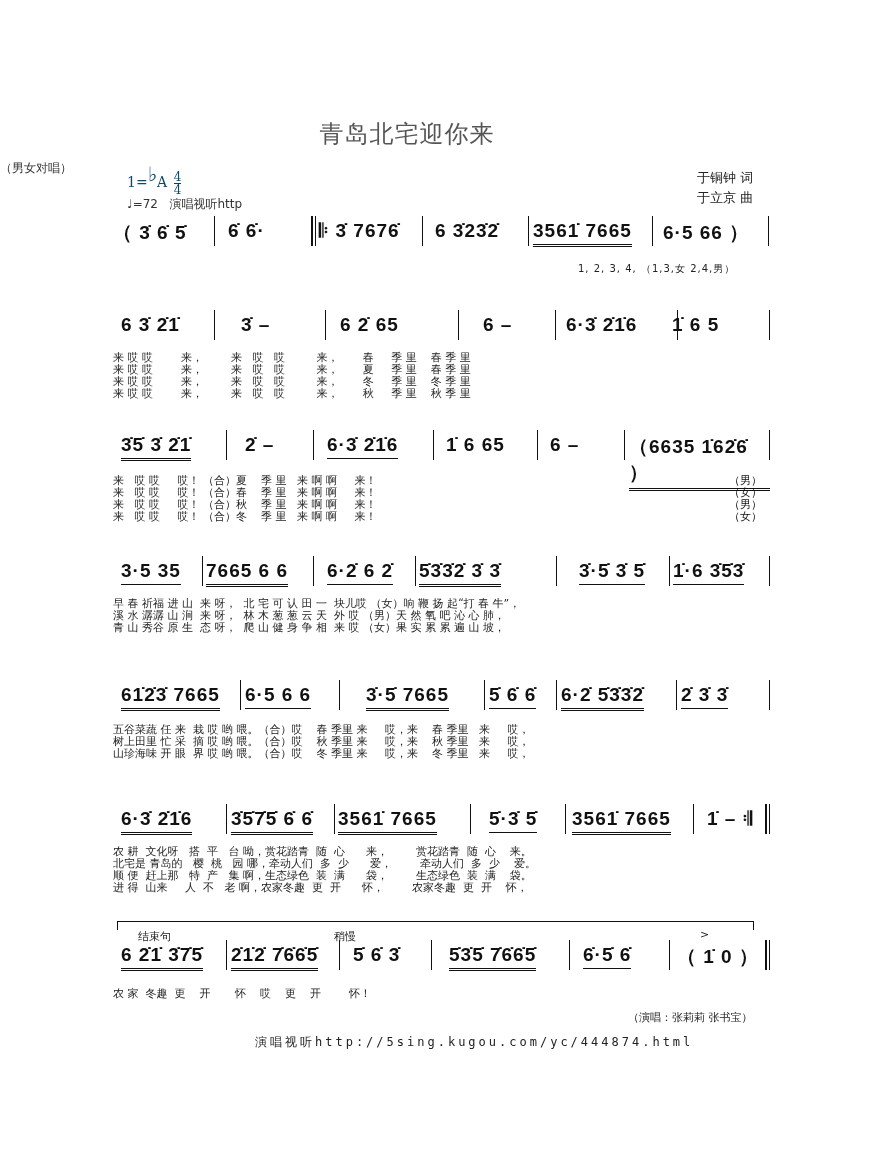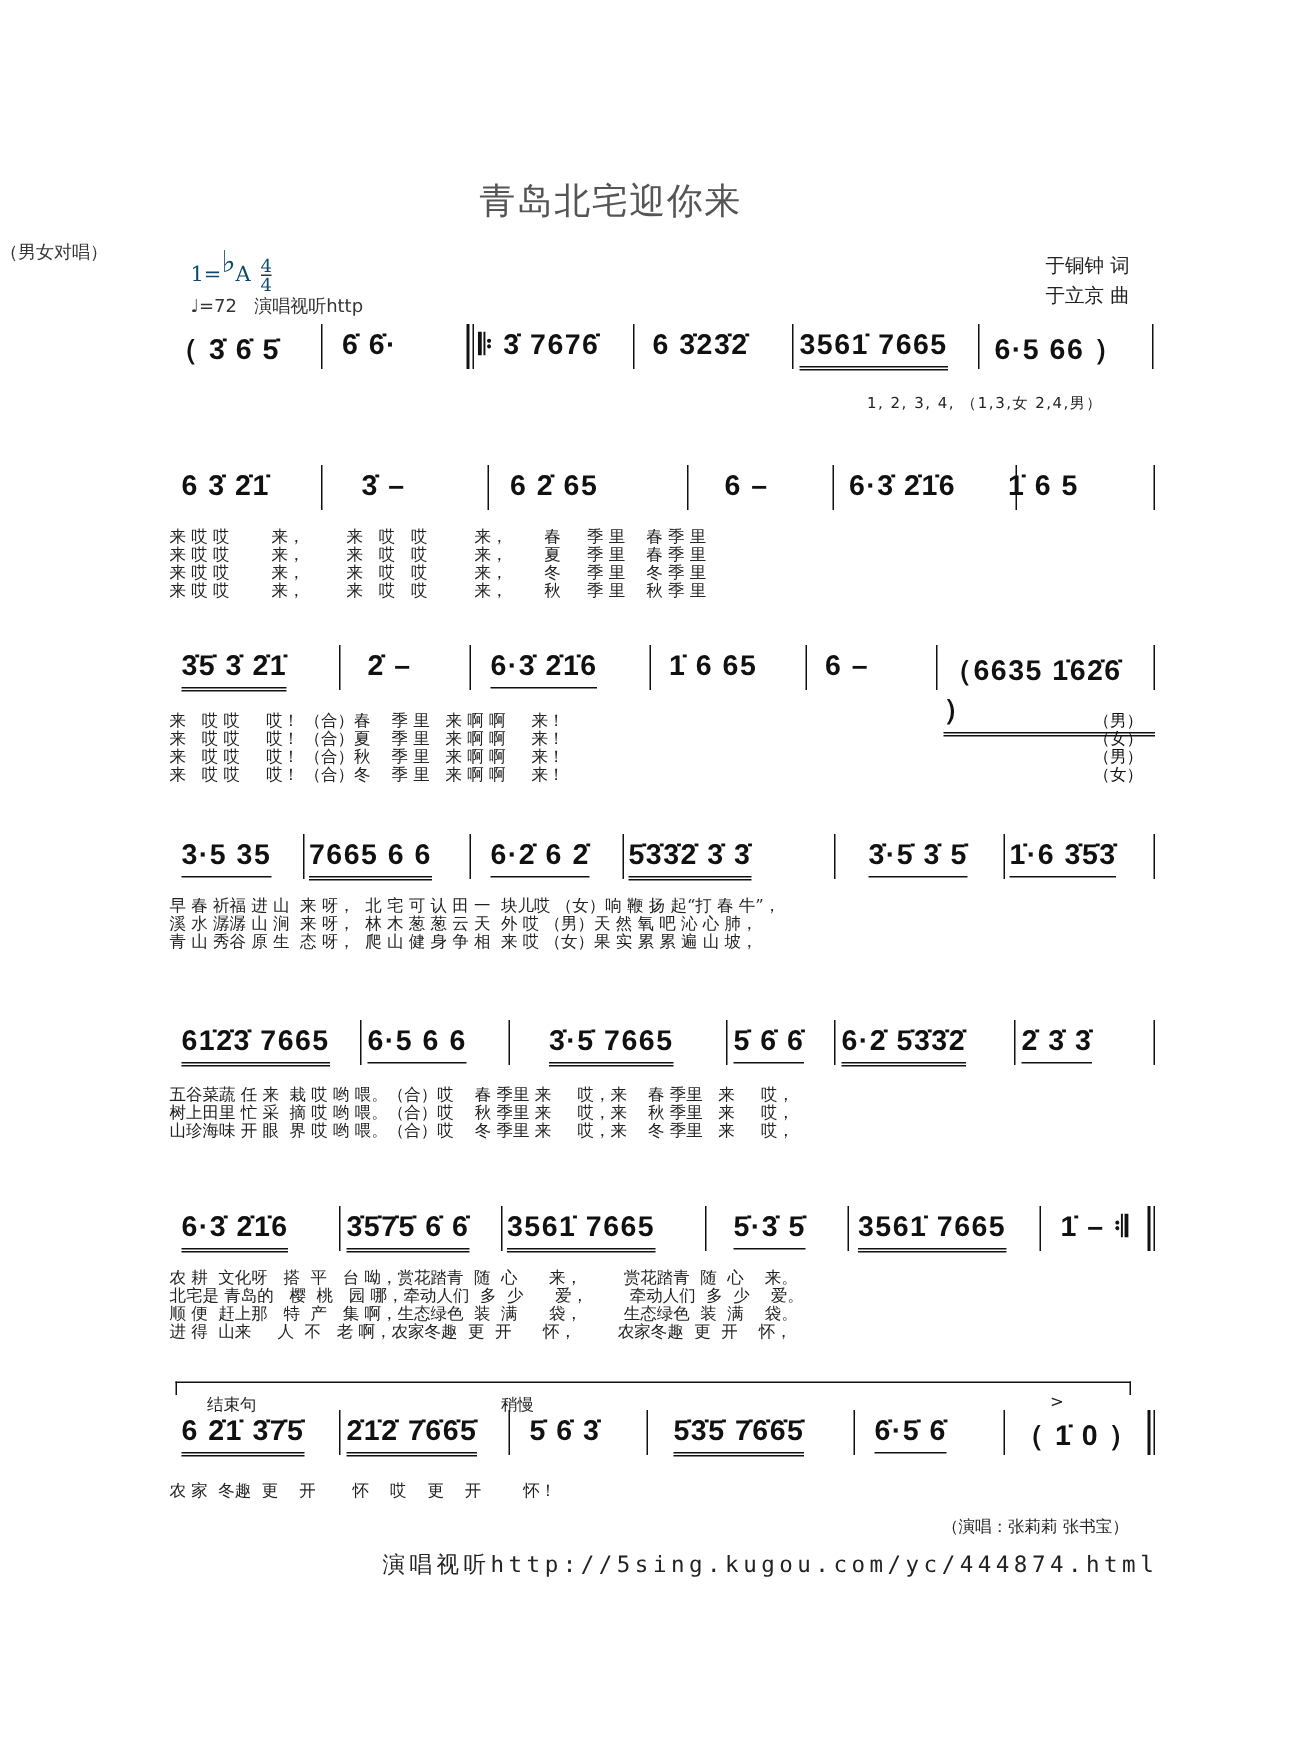--- a/index.html
+++ b/index.html
@@ -25,21 +25,21 @@
   .ul { border-bottom: 1px solid #111; padding-bottom: 2px; }
   .ul2 { border-bottom: 3px double #111; padding-bottom: 2px; }
   .lyrics { position: absolute; left: 0; right: 0; font-family: "DejaVu Serif", serif; font-size: 11px; line-height: 12px; color: #222; }
   .lyrics div { white-space: pre; letter-spacing: 0px; }
   .roles { position: absolute; right: 8px; font-family: "DejaVu Serif", serif; font-size: 11px; line-height: 12px; text-align: right; }
   .verse-note { left: 578px; top: 262px; font-size: 10px; color: #222; letter-spacing: 1px; }
   .bracket { position: absolute; left: 117px; top: 921px; width: 635px; height: 8px; border-top: 1px solid #111;
              border-left: 1px solid #111; border-right: 1px solid #111; }
   .annot { font-size: 11px; color: #222; }
   .singers { left: 628px; top: 1010px; font-size: 11px; color: #222; }
-  .link { left: 255px; top: 1034px; font-family: "DejaVu Sans Mono", monospace; font-size: 15px; letter-spacing: 3px; color: #222; }
+  .link { left: 255px; top: 1034px; font-family: "DejaVu Sans Mono", monospace; font-size: 12px; letter-spacing: 3px; color: #222; }
 </style>
 </head>
 <body>
 
 <div class="abs title">青岛北宅迎你来</div>
 <div class="abs subtitle">（男女对唱）</div>
 
 <div class="abs key">
   <span>1=</span><span class="flat">♭</span><span>A</span>
   <span class="frac"><span class="num">4</span><span>4</span></span>
@@ -103,22 +103,22 @@
     <span class="seg ul" style="left:214px">6·3̇  2̇1̇6</span>
     <div class="bar" style="left:320px"></div>
     <span class="seg" style="left:333px">1̇  6  65</span>
     <div class="bar" style="left:424px"></div>
     <span class="seg" style="left:437px">6  –</span>
     <div class="bar" style="left:511px"></div>
     <span class="seg ul2" style="left:516px">（6635  1̇62̇6̇ ）</span>
     <div class="bar" style="left:656px"></div>
   </div>
   <div class="lyrics" style="top:45px;">
+    <div>来   哎 哎     哎！ （合）夏    季 里   来 啊 啊     来！</div>
     <div>来   哎 哎     哎！ （合）春    季 里   来 啊 啊     来！</div>
-    <div>来   哎 哎     哎！ （合）夏    季 里   来 啊 啊     来！</div>
     <div>来   哎 哎     哎！ （合）秋    季 里   来 啊 啊     来！</div>
     <div>来   哎 哎     哎！ （合）冬    季 里   来 啊 啊     来！</div>
   </div>
   <div class="roles" style="top:45px;">
     <div>（男）</div>
     <div>（女）</div>
     <div>（男）</div>
     <div>（女）</div>
   </div>
 </div>

